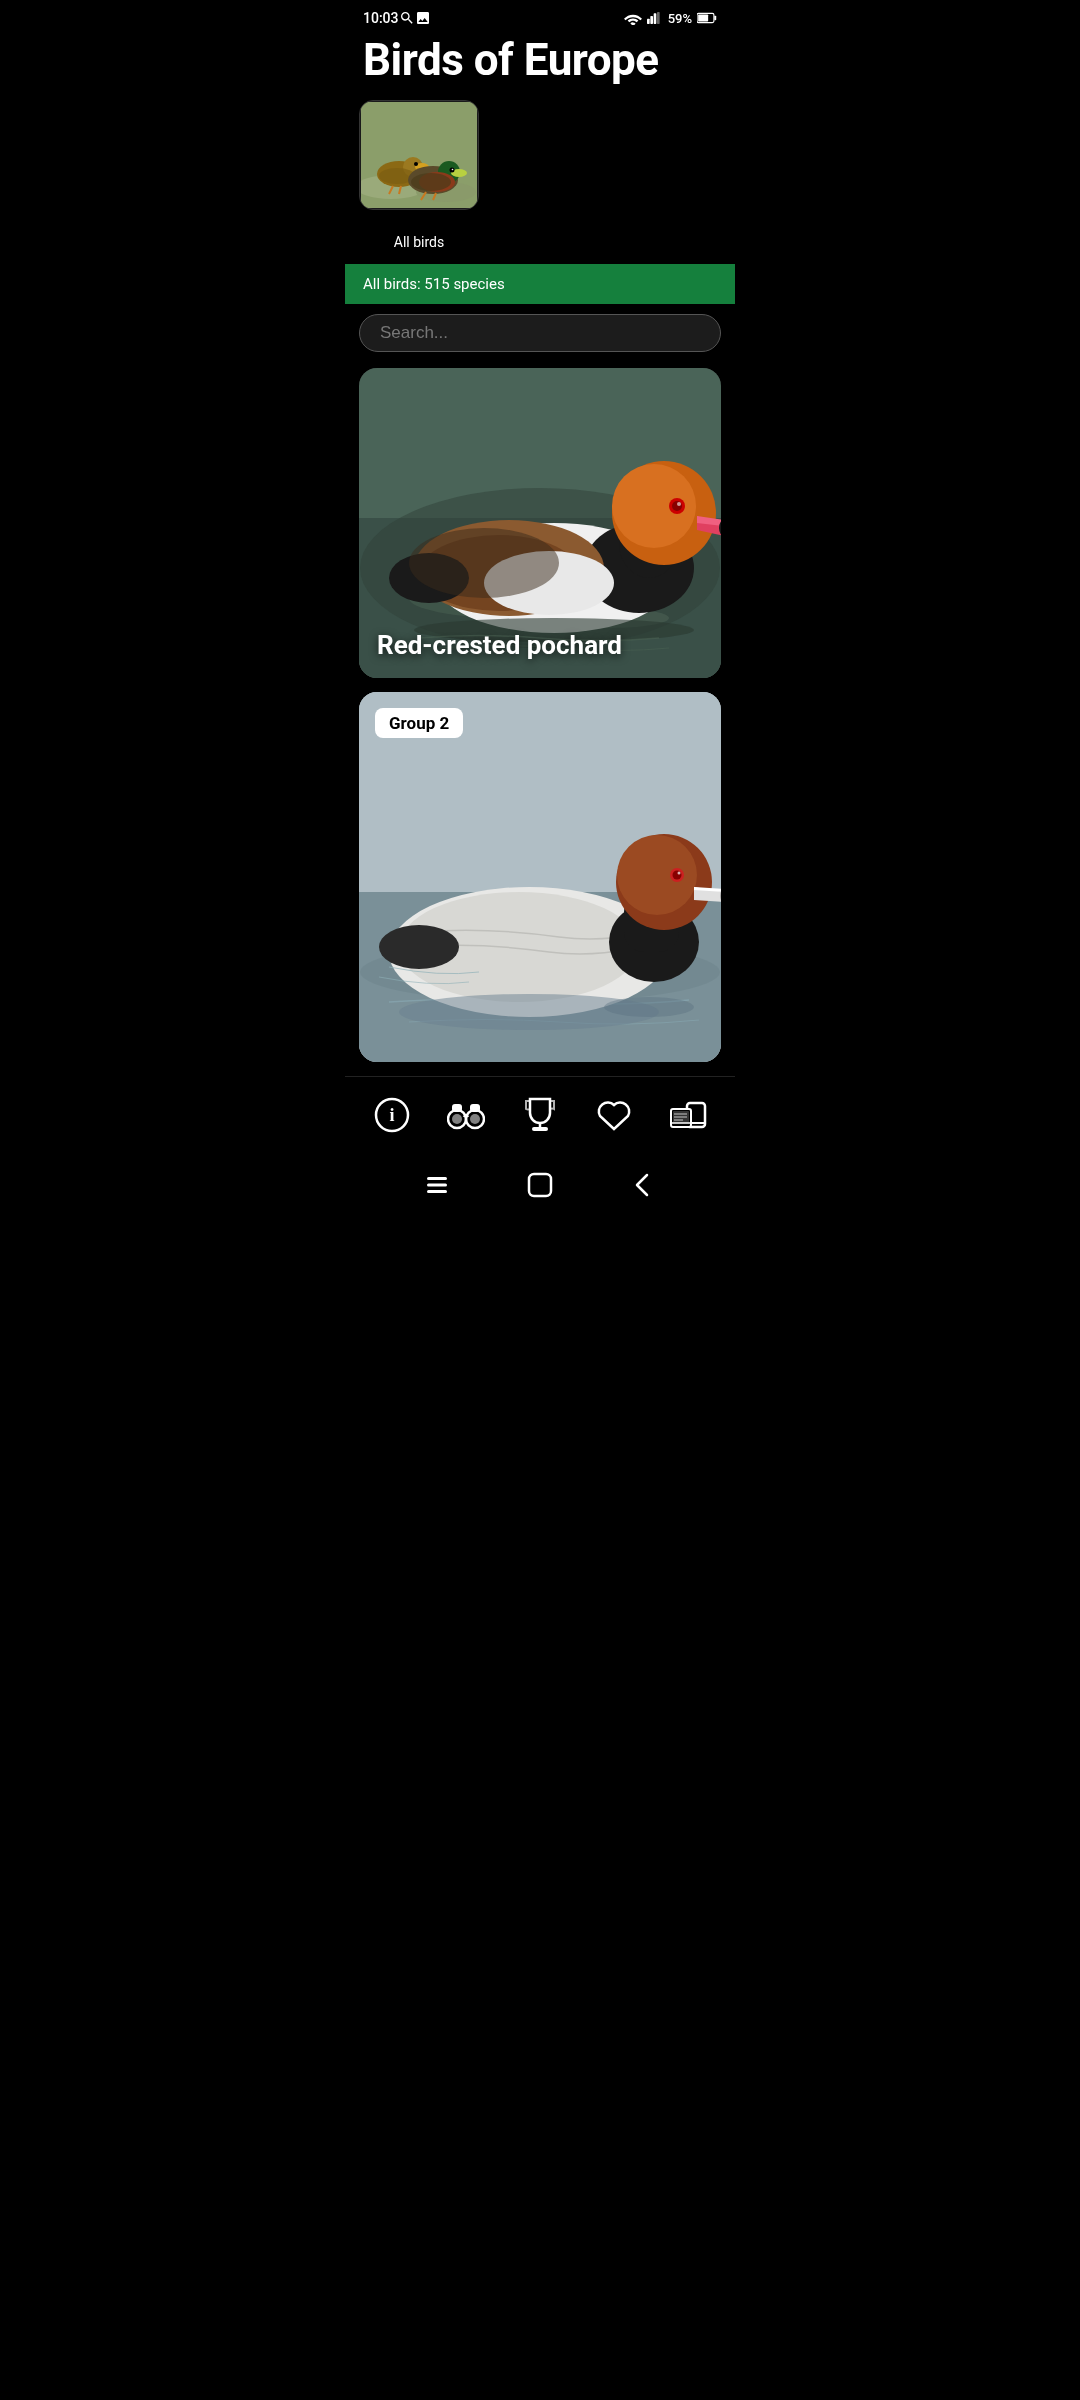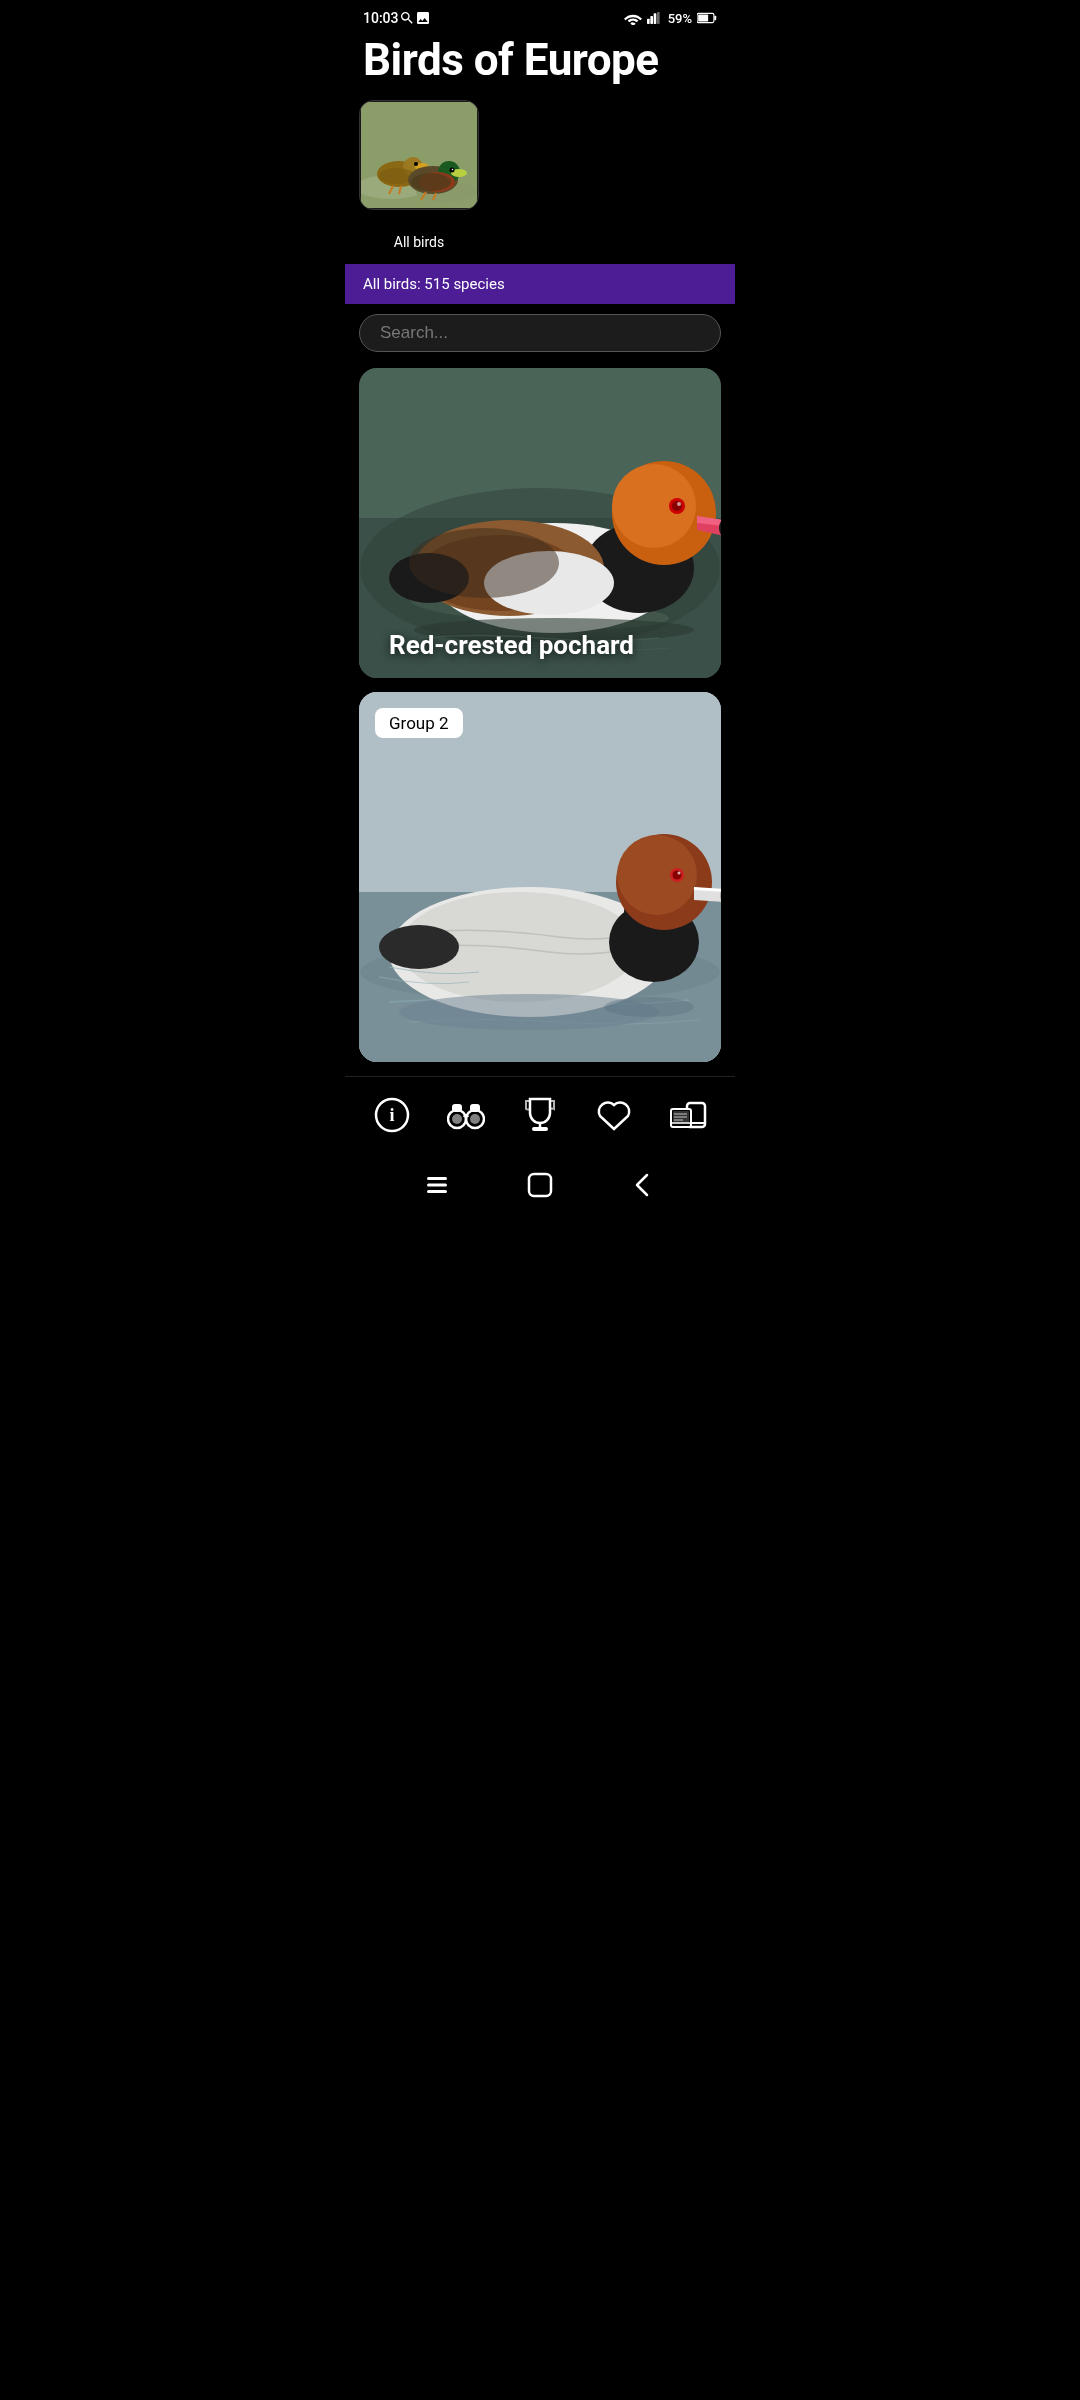--- a/index.html
+++ b/index.html
@@ -65,21 +65,21 @@
       border: 1.5px solid #333;
     }
     .category-card-label {
       font-size: 14px;
       color: #fff;
       text-align: center;
     }
 
     
     .all-birds-row {
-      background: #4c1d95;
+      background: #15803d;
       padding: 11px 18px;
       font-size: 15px;
       color: #fff;
       margin-bottom: 10px;
     }
 
     
     .search-container {
       padding: 0 14px 16px;
     }
@@ -101,21 +101,21 @@
       margin: 0 14px 14px;
       border-radius: 18px;
       overflow: hidden;
       position: relative;
       height: 310px;
       background: #333;
     }
     .bird-card-title {
       position: absolute;
       bottom: 18px;
-      left: 30px;
+      left: 18px;
       font-size: 26px;
       font-weight: 700;
       color: #fff;
       text-shadow: 0 2px 8px rgba(0,0,0,0.7);
     }
 
     
     .group-card {
       margin: 0 14px 14px;
       border-radius: 18px;
@@ -124,21 +124,21 @@
       height: 370px;
       background: #888;
     }
     .group-badge {
       position: absolute;
       top: 16px;
       left: 16px;
       background: #fff;
       color: #000;
       font-size: 17px;
-      font-weight: 400;
+      font-weight: 700;
       padding: 5px 14px;
       border-radius: 8px;
       z-index: 2;
     }
 
     
     .bottom-nav {
       display: flex;
       justify-content: space-around;
       align-items: center;

